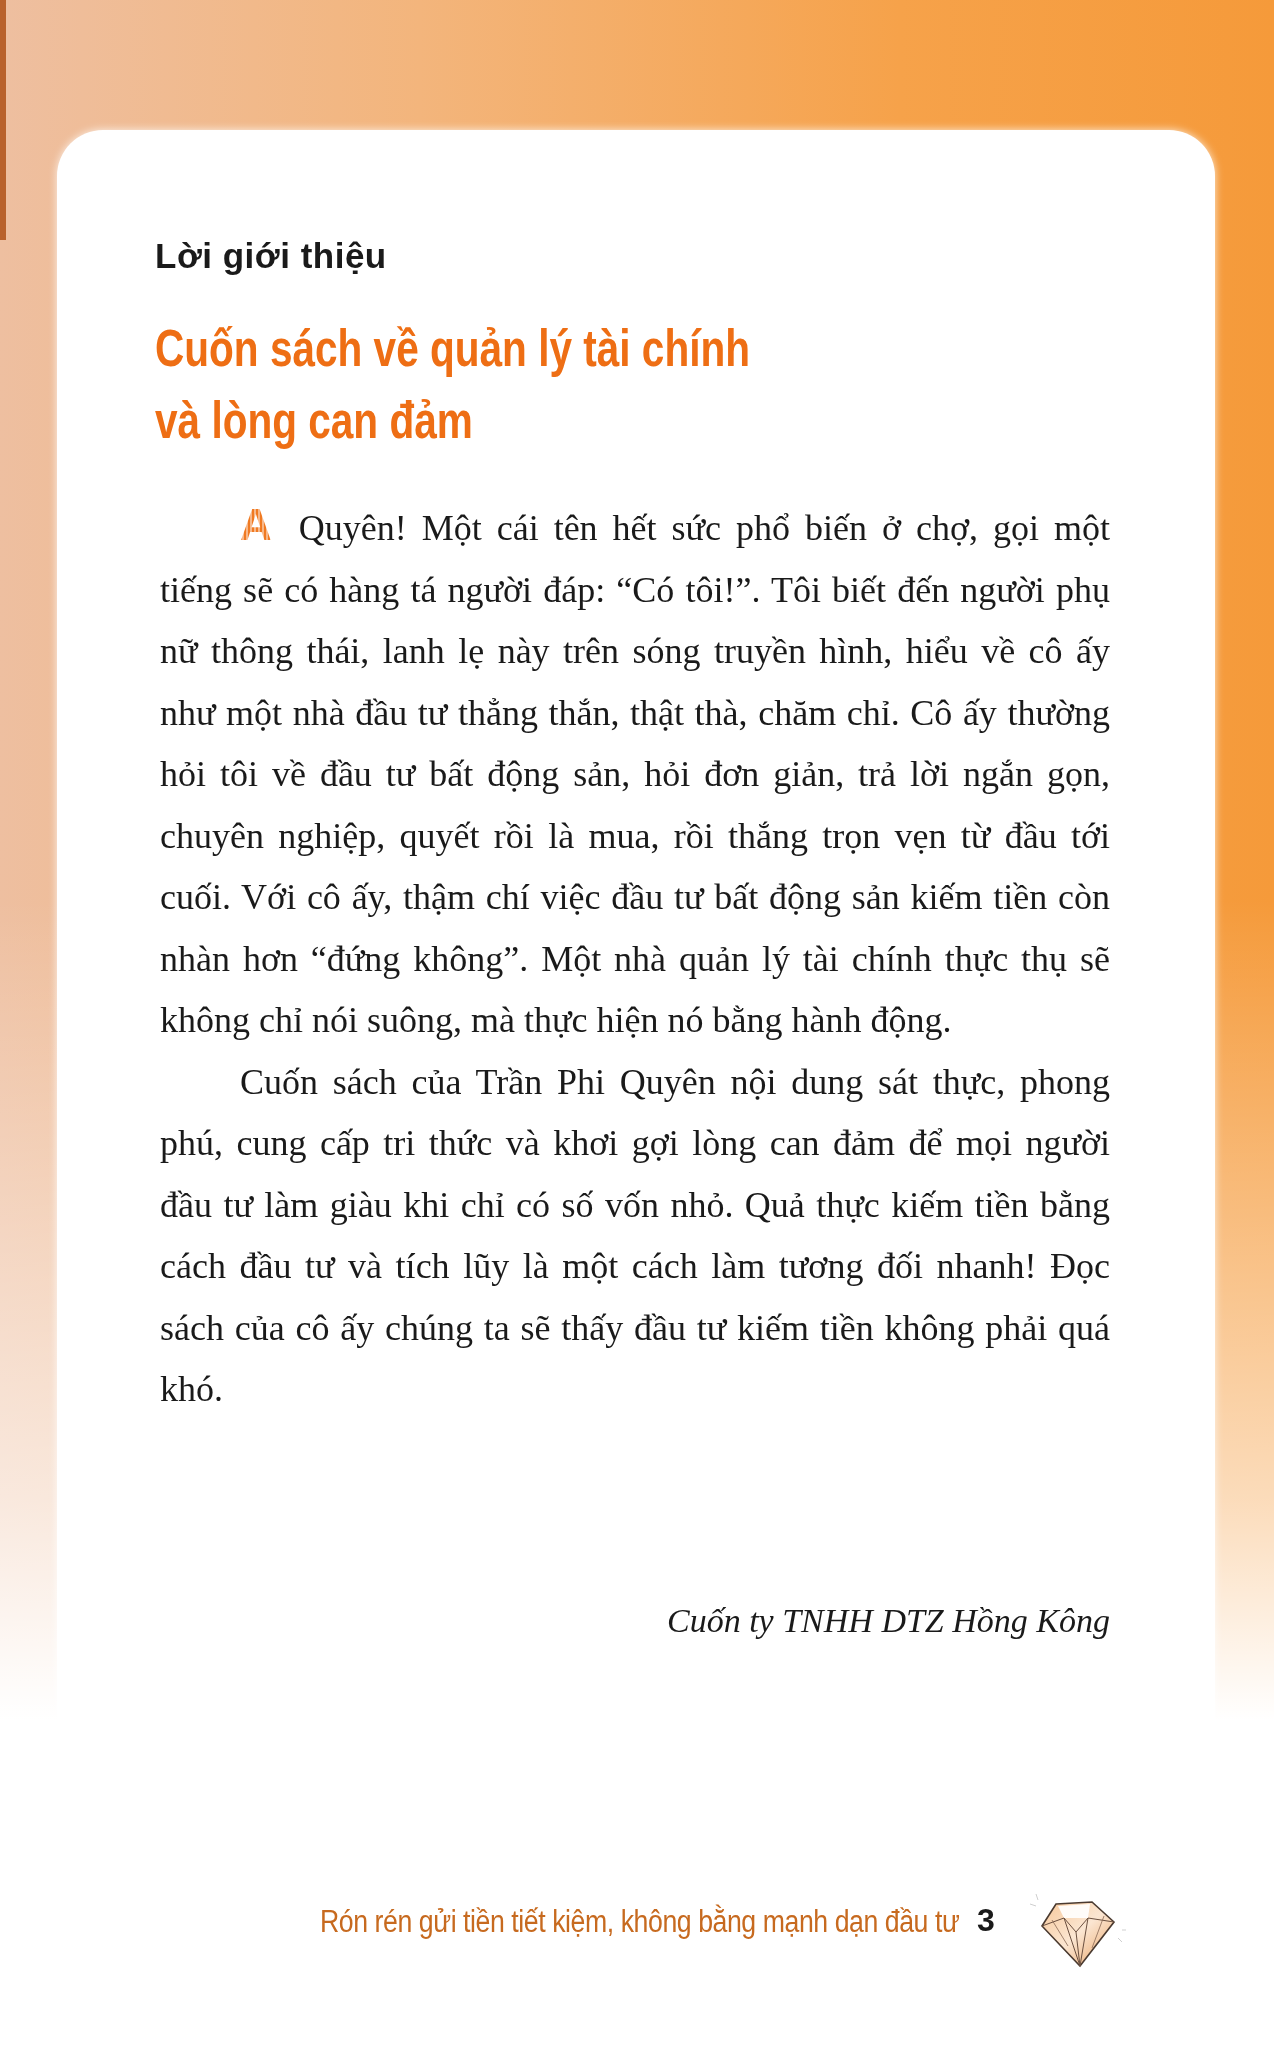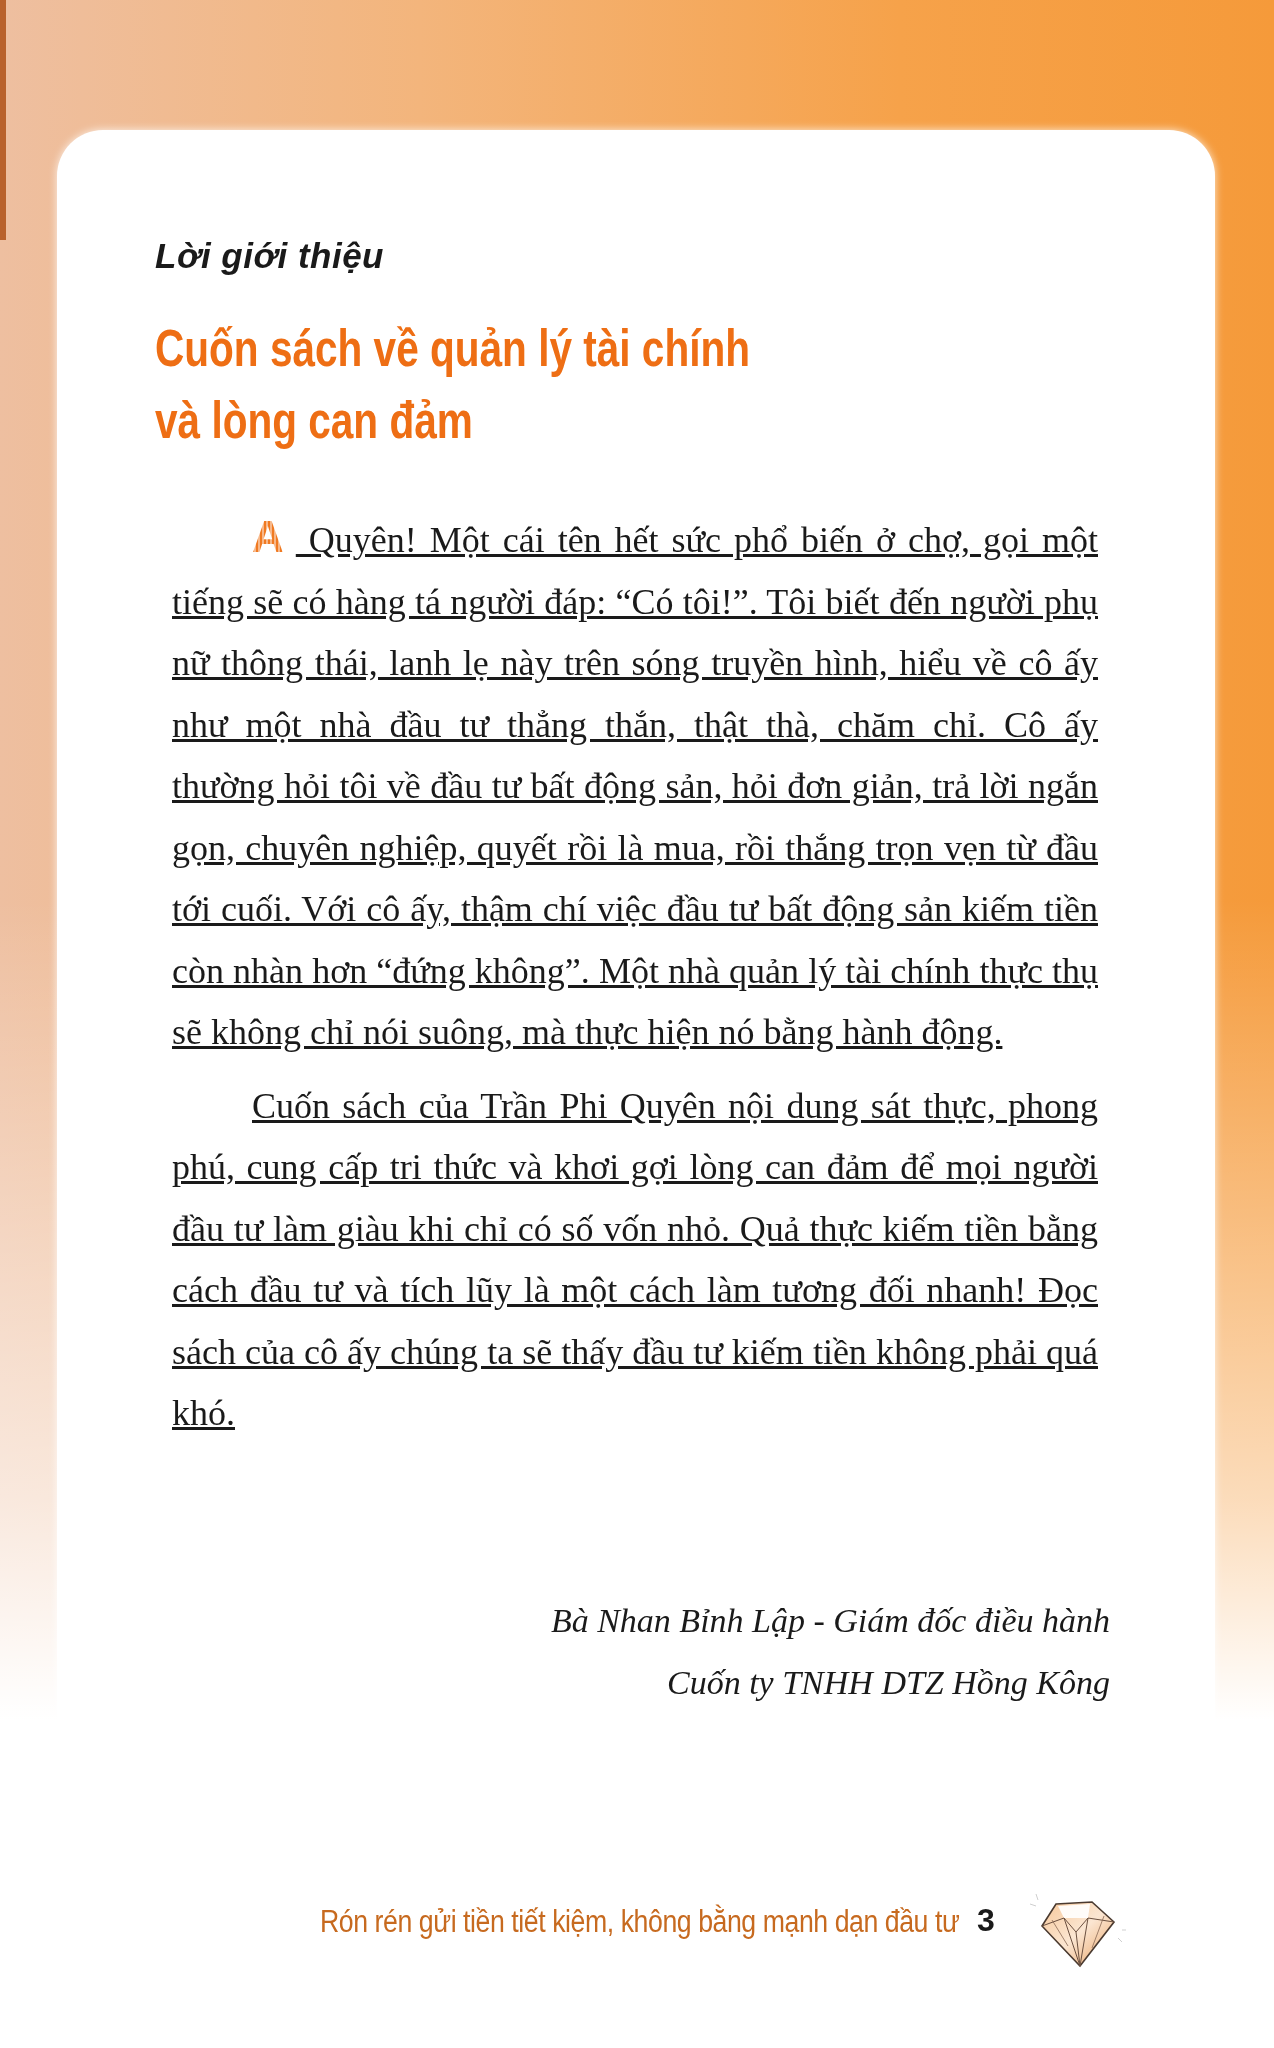--- a/index.html
+++ b/index.html
@@ -20,35 +20,35 @@
   }
   .card {
     position:absolute; left:57px; top:130px; width:1158px; height:1918px;
     background:#ffffff;
     border-top-left-radius:46px; border-top-right-radius:46px;
     box-shadow: 0 0 8px rgba(255,255,255,0.8);
   }
   .section-label {
     position:absolute; left:155px; top:236px;
     font-family:"Liberation Sans", sans-serif; font-weight:bold;
-    font-size:35px; color:#1a1a1a; letter-spacing:0.5px;font-style:italic;
+    font-size:35px; color:#1a1a1a; letter-spacing:0.5px;
   }
   .title {
     position:absolute; left:155px; top:312px; width:900px;
     font-family:"Liberation Sans", sans-serif; font-weight:bold;
     font-size:52px; line-height:72px; color:#ee6e14;
     transform:scaleX(0.78); transform-origin:left top;
     width:1150px;
   }
   .body {
     position:absolute; left:160px; top:498px; width:950px;
     font-size:36px; line-height:61.5px; color:#1a1a1a;
     text-align:justify;
   }
-  .body p { margin:12px; text-indent:80px;text-decoration:underline; }
+  .body p { margin:0; text-indent:80px; }
   .dropcap {
     display:inline-block; color:#f07a22; font-family:"Liberation Sans", sans-serif;
     font-weight:bold; font-size:44px; line-height:1; margin-right:12px;
     background: repeating-linear-gradient(90deg, #f07a22 0 2px, #f7b88a 2px 4px);
     -webkit-background-clip:text; background-clip:text; -webkit-text-fill-color:transparent;
     text-indent:0;
   }
   .signature {
     position:absolute; right:164px; top:1590px; text-align:right;
     font-style:italic; font-size:34px; line-height:62px; color:#1a1a1a;
@@ -81,21 +81,20 @@
   <div>Cuốn sách về quản lý tài chính</div>
   <div>và lòng can đảm</div>
 </div>
 
 <div class="body">
   <p><span class="dropcap">A</span><span> Quyên! Một cái tên hết sức phổ biến ở chợ, gọi một tiếng sẽ có hàng tá người đáp: “Có tôi!”. Tôi biết đến người phụ nữ thông thái, lanh lẹ này trên sóng truyền hình, hiểu về cô ấy như một nhà đầu tư thẳng thắn, thật thà, chăm chỉ. Cô ấy thường hỏi tôi về đầu tư bất động sản, hỏi đơn giản, trả lời ngắn gọn, chuyên nghiệp, quyết rồi là mua, rồi thắng trọn vẹn từ đầu tới cuối. Với cô ấy, thậm chí việc đầu tư bất động sản kiếm tiền còn nhàn hơn “đứng không”. Một nhà quản lý tài chính thực thụ sẽ không chỉ nói suông, mà thực hiện nó bằng hành động.</span></p>
   <p>Cuốn sách của Trần Phi Quyên nội dung sát thực, phong phú, cung cấp tri thức và khơi gợi lòng can đảm để mọi người đầu tư làm giàu khi chỉ có số vốn nhỏ. Quả thực kiếm tiền bằng cách đầu tư và tích lũy là một cách làm tương đối nhanh! Đọc sách của cô ấy chúng ta sẽ thấy đầu tư kiếm tiền không phải quá khó.</p>
 </div>
 
 <div class="signature">
-  <div>Bà Nhan Bỉnh Lập - Giám đốc điều hành</div>
   <div>Cuốn ty TNHH DTZ Hồng Kông</div>
 </div>
 
 <div class="footer-text">Rón rén gửi tiền tiết kiệm, không bằng mạnh dạn đầu tư</div>
 <div class="page-number">3</div>
 
 <svg class="gem" viewBox="0 0 100 80">
   <defs>
     <linearGradient id="gf" x1="0" y1="0" x2="1" y2="1">
       <stop offset="0" stop-color="#f7c89a"></stop>

